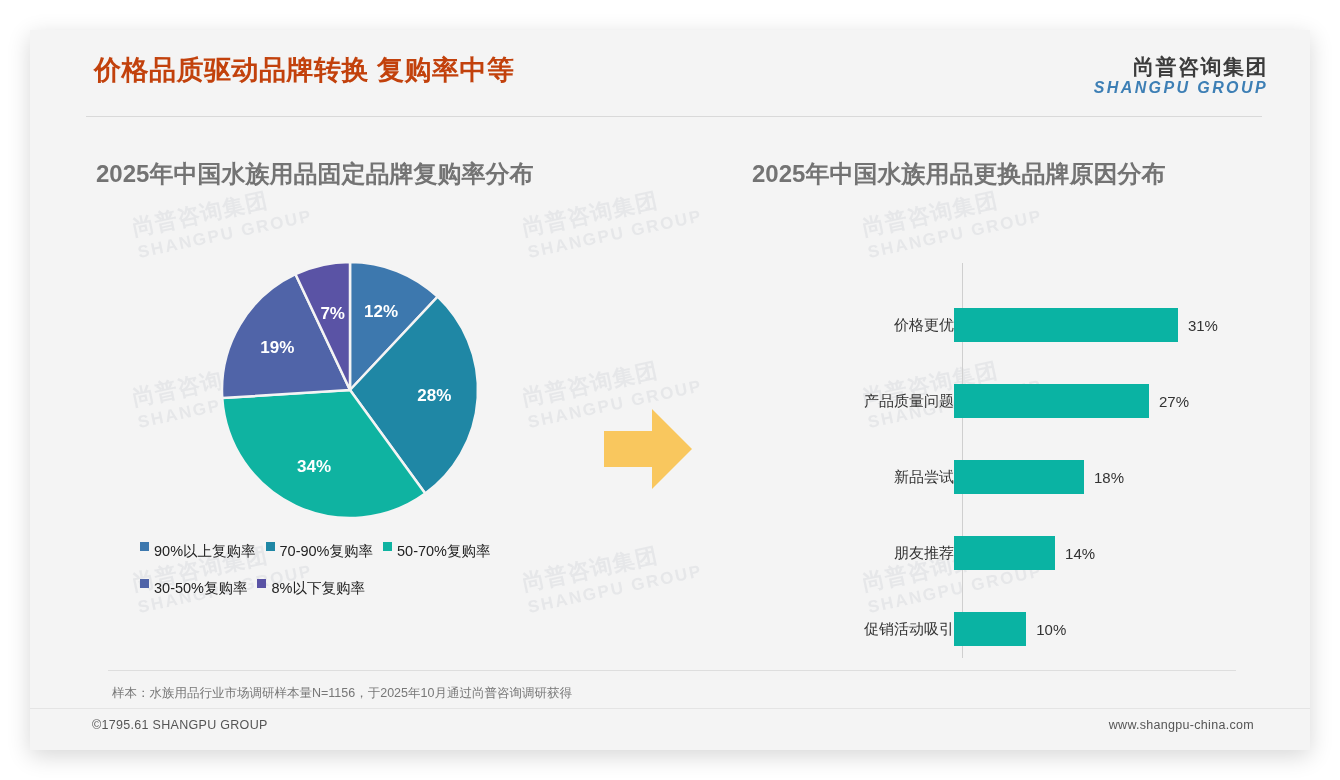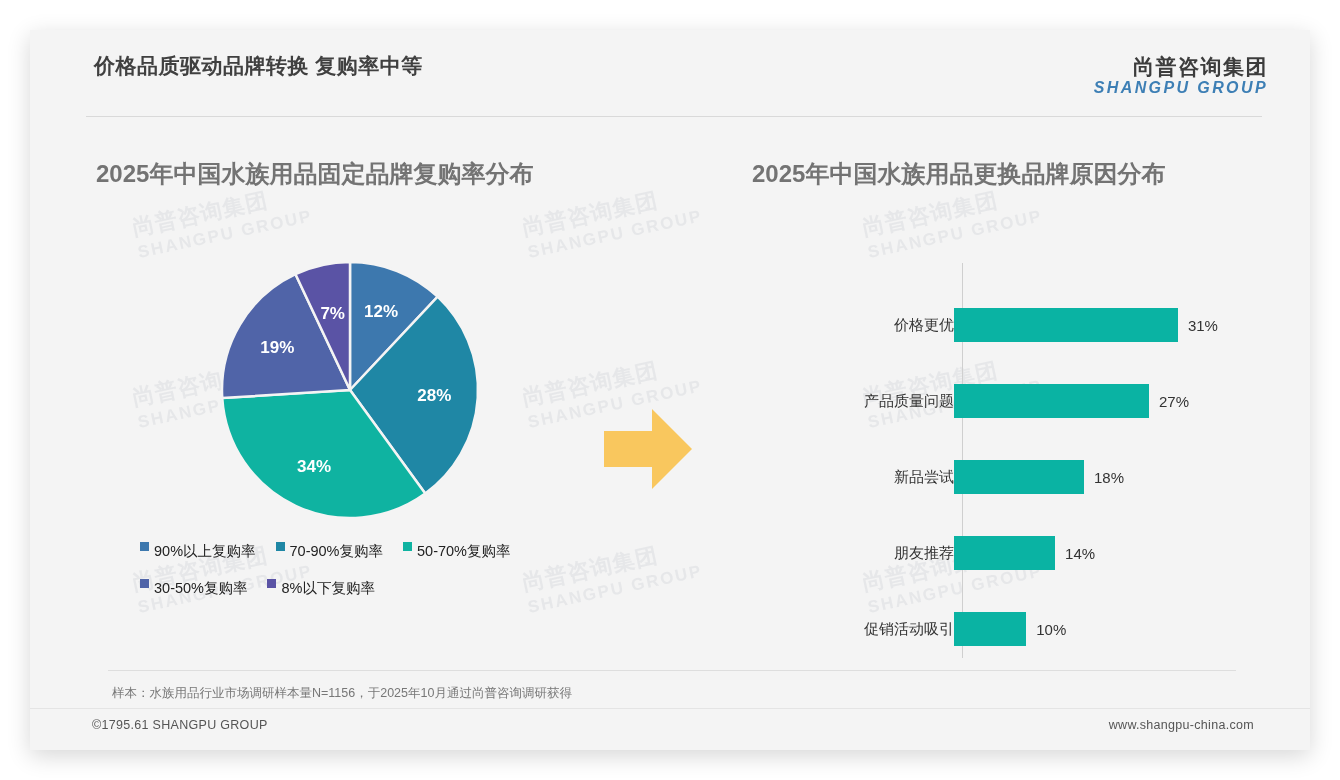--- a/index.html
+++ b/index.html
@@ -17,21 +17,21 @@
     background: #f4f4f4;
     box-shadow: 0 6px 22px rgba(0,0,0,0.16);
   }
 
   
   #header {
     position: absolute; left: 0; top: 0; width: 100%; height: 82px;
   }
   #page-title {
     position: absolute; left: 64px; top: 22px;
-    font-size: 21px; font-weight: bold; color: #404040;
+    font-size: 27px; font-weight: bold; color: #c2410c;
     letter-spacing: 0.5px; white-space: nowrap;
   }
   #logo {
     position: absolute; right: 42px; top: 26px;
     text-align: right; line-height: 1.08;
   }
   #logo-cn {
     font-size: 21px; font-weight: bold; color: #3c3c3c;
     letter-spacing: 1.5px;
   }
@@ -67,21 +67,21 @@
   #pie-svg  { width: 100%; height: 100%; }
   .pie-lbl  { font-size: 17px; font-weight: bold; fill: #ffffff;
               font-family: "Liberation Sans", sans-serif; }
 
   
   #pie-legend {
     position: absolute; left: 110px; top: 512px; width: 470px;
   }
   .legend-row { display: flex; flex-wrap: nowrap; margin-bottom: 18px; }
   .legend-item { display: flex; align-items: flex-start; white-space: nowrap; }
-  .legend-item + .legend-item { margin-left: 20px; }
+  .legend-item + .legend-item { margin-left: 10px; }
   .legend-swatch { width: 9px; height: 9px; margin-right: 5px; flex: 0 0 auto; }
   .legend-text { font-size: 14.5px; color: #222; }
 
   
   #arrow { position: absolute; left: 570px; top: 375px; }
 
   
   #bar-chart { position: absolute; left: 700px; top: 225px; width: 540px; height: 435px; }
   #bar-axis {
     position: absolute; left: 232px; top: 8px; width: 1px; height: 395px;

